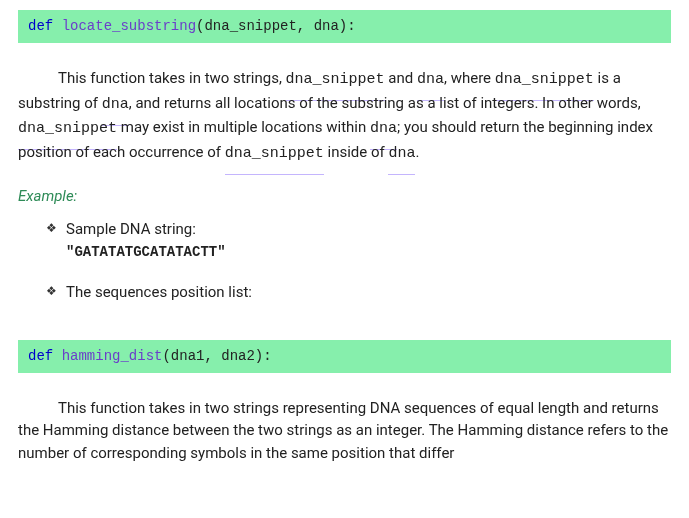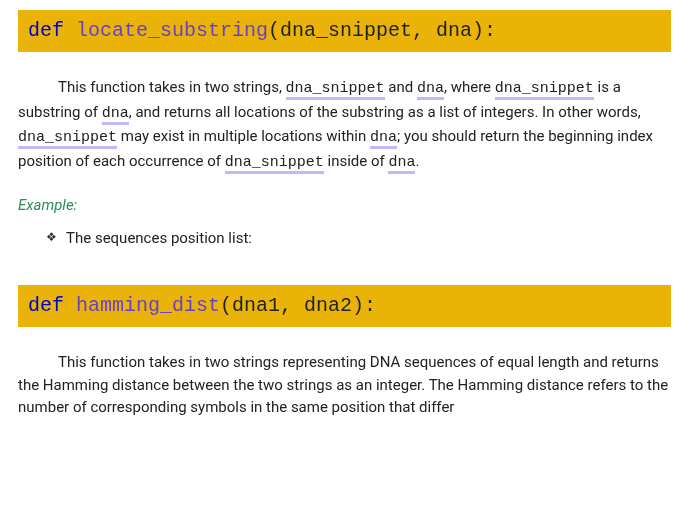--- a/index.html
+++ b/index.html
@@ -6,40 +6,40 @@
   body {
     font-family: -apple-system, BlinkMacSystemFont, "Segoe UI", Roboto, sans-serif;
     font-size: 15px;
     line-height: 1.5;
     color: #222;
     padding: 10px 18px;
     width: 689px;
     background: #fff;
   }
   .code-block {
-    background: #eab308;
+    background: #86efac;
     padding: 6px 10px;
     font-family: "Courier New", Courier, monospace;
-    font-size: 20px;
+    font-size: 14px;
     margin-bottom: 24px;
   }
   .kw { color: #0000cc; }
   .fn { color: #6a3fc9; }
   .paragraph {
     margin-bottom: 20px;
     color: #222;
   }
   .paragraph .indent {
     display: inline-block;
     width: 40px;
   }
   .mono {
     font-family: "Courier New", Courier, monospace;
-    border-bottom: 3px solid #c4b5fd;
-    padding-bottom: 0px;
+    border-bottom: 1px solid #c4b5fd;
+    padding-bottom: 12px;
   }
   .example-label {
     font-style: italic;
     color: #2e8b57;
     margin-bottom: 10px;
     margin-top: 10px;
   }
   ul.bullets {
     list-style: none;
     padding-left: 28px;
@@ -78,20 +78,24 @@
 </div>
 
 <p class="paragraph">
   <span class="indent"></span><span>This function takes in two strings, </span><span class="mono">dna_snippet</span><span> and </span><span class="mono">dna</span><span>, where </span><span class="mono">dna_snippet</span><span> is a substring of </span><span class="mono">dna</span><span>, and returns all locations of the substring as a list of integers. In other words, </span><span class="mono">dna_snippet</span><span> may exist in multiple locations within </span><span class="mono">dna</span><span>; you should return the beginning index position of each occurrence of </span><span class="mono">dna_snippet</span><span> inside of </span><span class="mono">dna</span><span>.</span>
 </p>
 
 <div class="example-label">Example:</div>
 
 <ul class="bullets">
   <li>
+    <span>Sample DNA string:</span>
+    <span class="code-inline">"GATATATGCATATACTT"</span>
+  </li>
+  <li>
     <span>The sequences position list:</span>
   </li>
 </ul>
 
 <div class="code-block section-gap">
   <span class="kw">def</span>
   <span> </span><span class="fn">hamming_dist</span><span>(dna1, dna2):</span>
 </div>
 
 <p class="paragraph">

